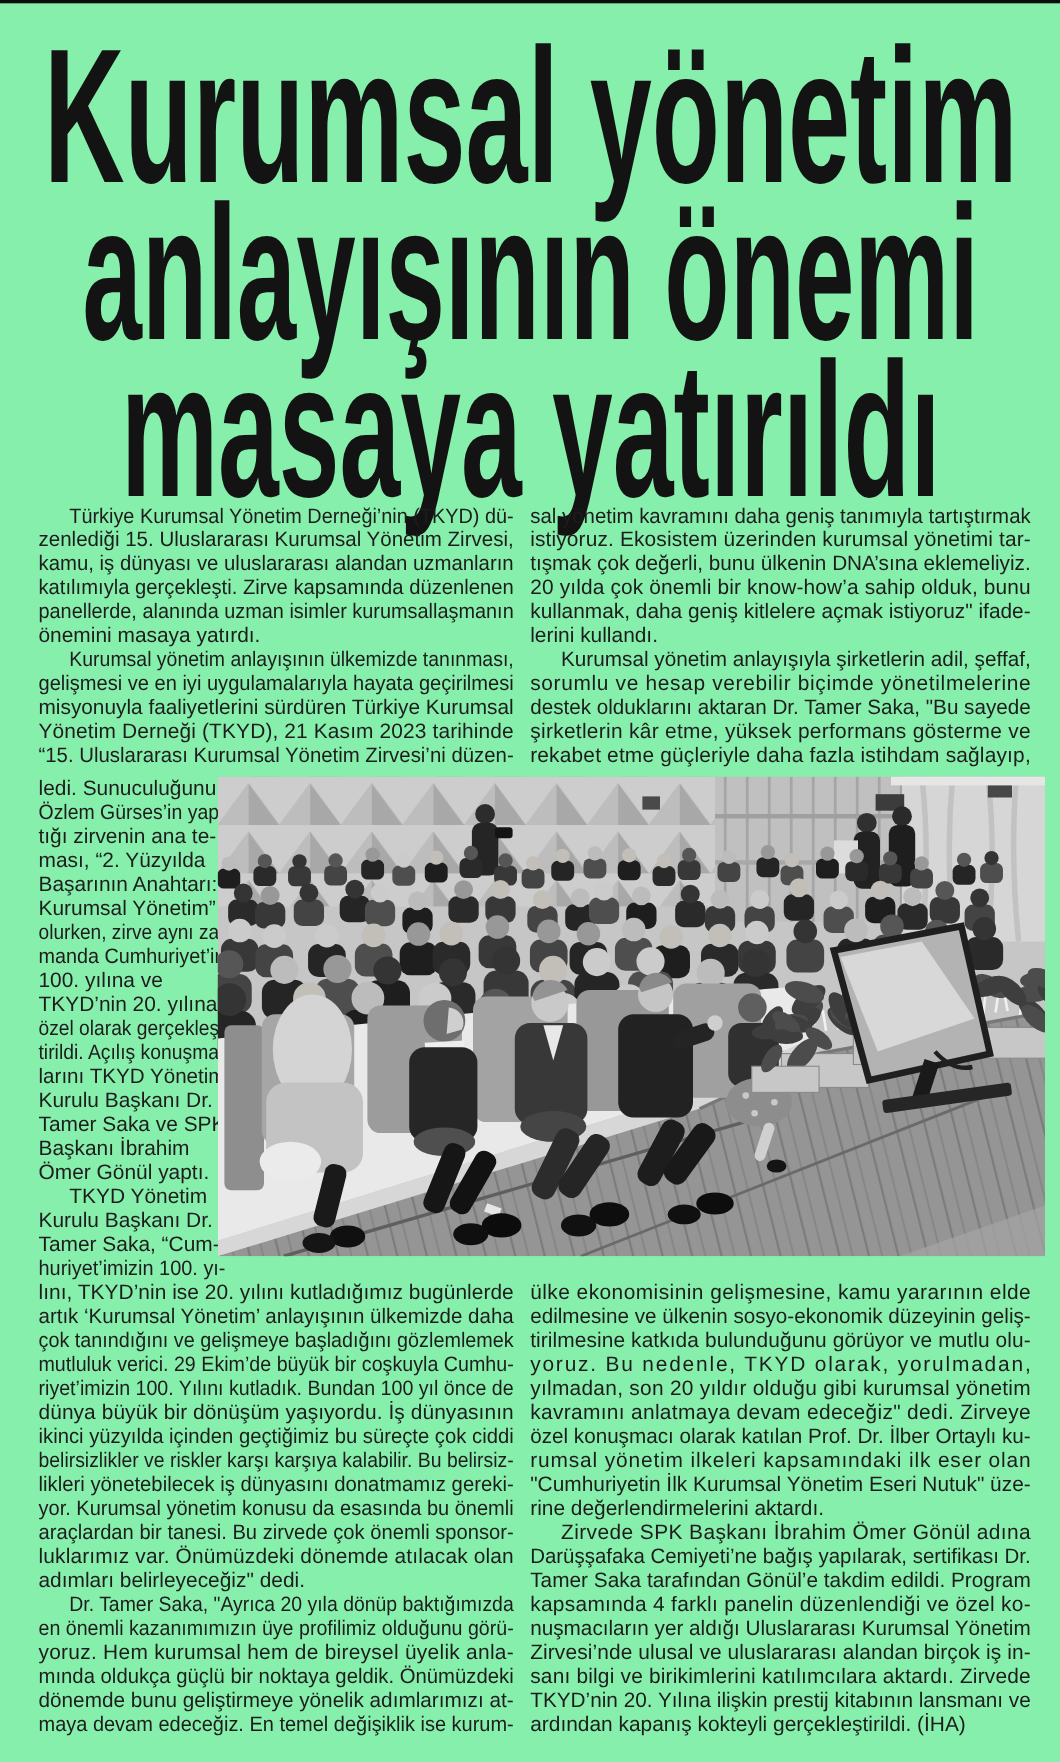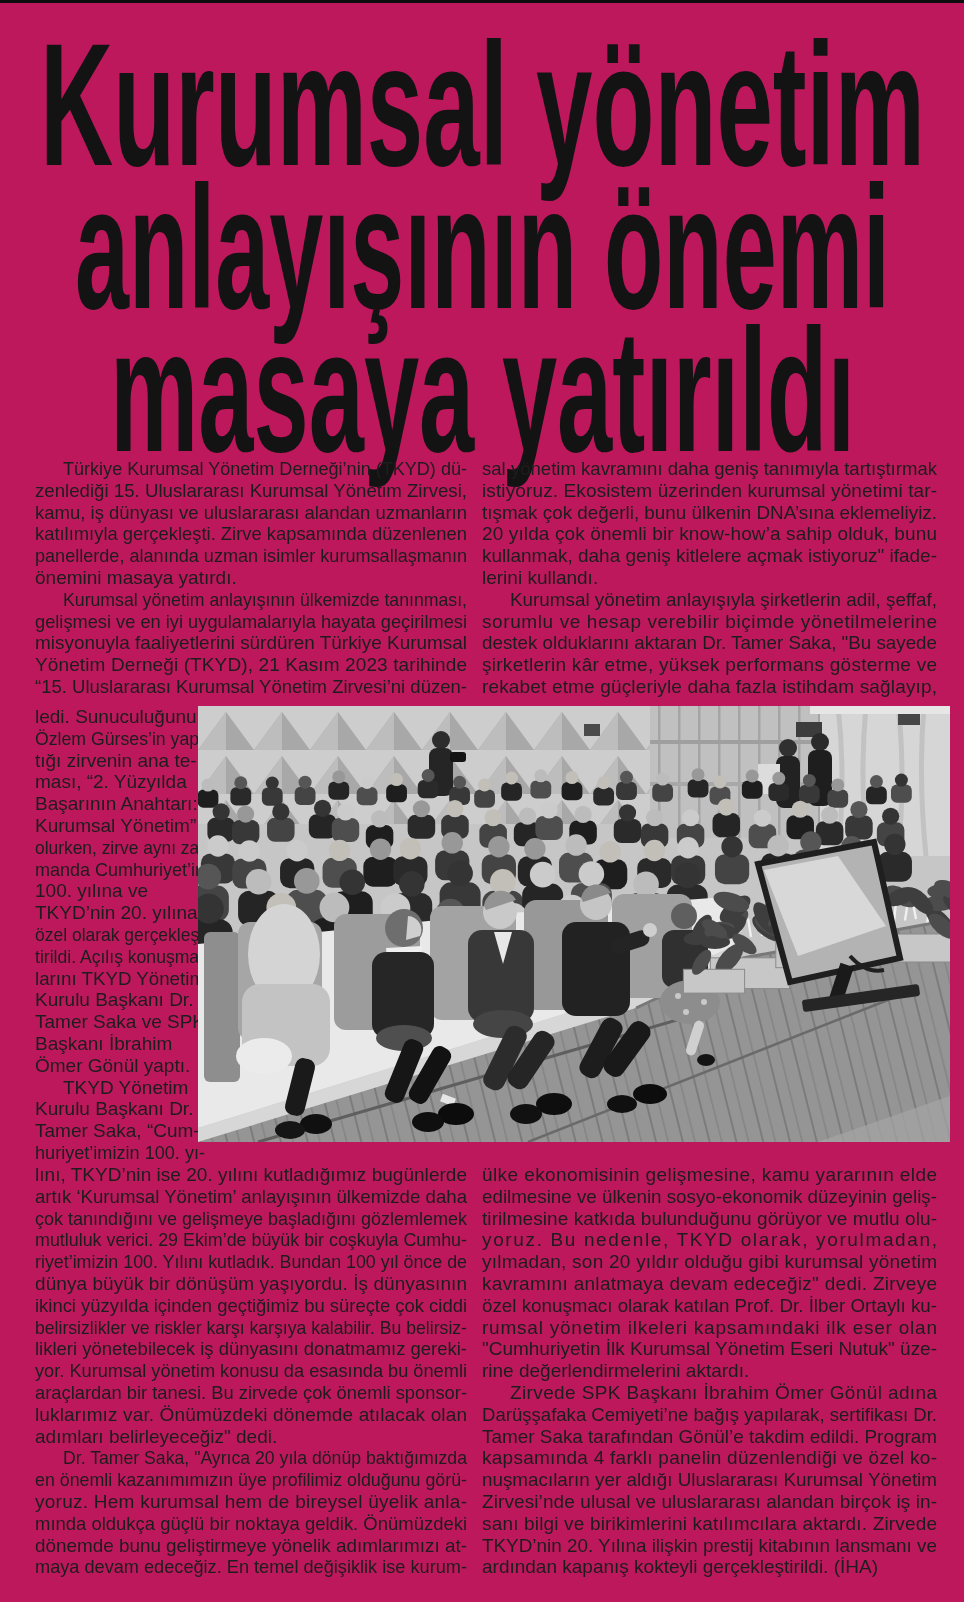--- a/index.html
+++ b/index.html
@@ -1,16 +1,16 @@
 <!DOCTYPE html>
 <html><head>
 <meta charset="utf-8">
 <style>
   html,body{margin:0;padding:0;background:#9a9a9a;}
-  .page{position:relative;width:964px;height:1602px;background:#be185d;overflow:hidden;
+  .page{position:relative;width:964px;height:1602px;background:#86efac;overflow:hidden;
         font-family:"Liberation Sans",sans-serif;}
   .toprule{position:absolute;left:0;top:0;width:964px;height:3px;background:#0d0d0d;}
   .headline-svg{position:absolute;left:0;top:14px;width:964px;height:440px;overflow:visible;}
   .headline-svg text{font-family:"Liberation Sans",sans-serif;font-weight:bold;fill:#131313;}
   svg.textcol{position:absolute;overflow:visible;}
   svg.textcol text{font-family:"Liberation Sans",sans-serif;font-size:19px;fill:#1d1d1d;}
   .photo{position:absolute;left:198px;top:706px;width:752px;height:436px;margin:0;padding:0;}
   .photo svg{display:block;width:752px;height:436px;}
 </style>
 </head>

